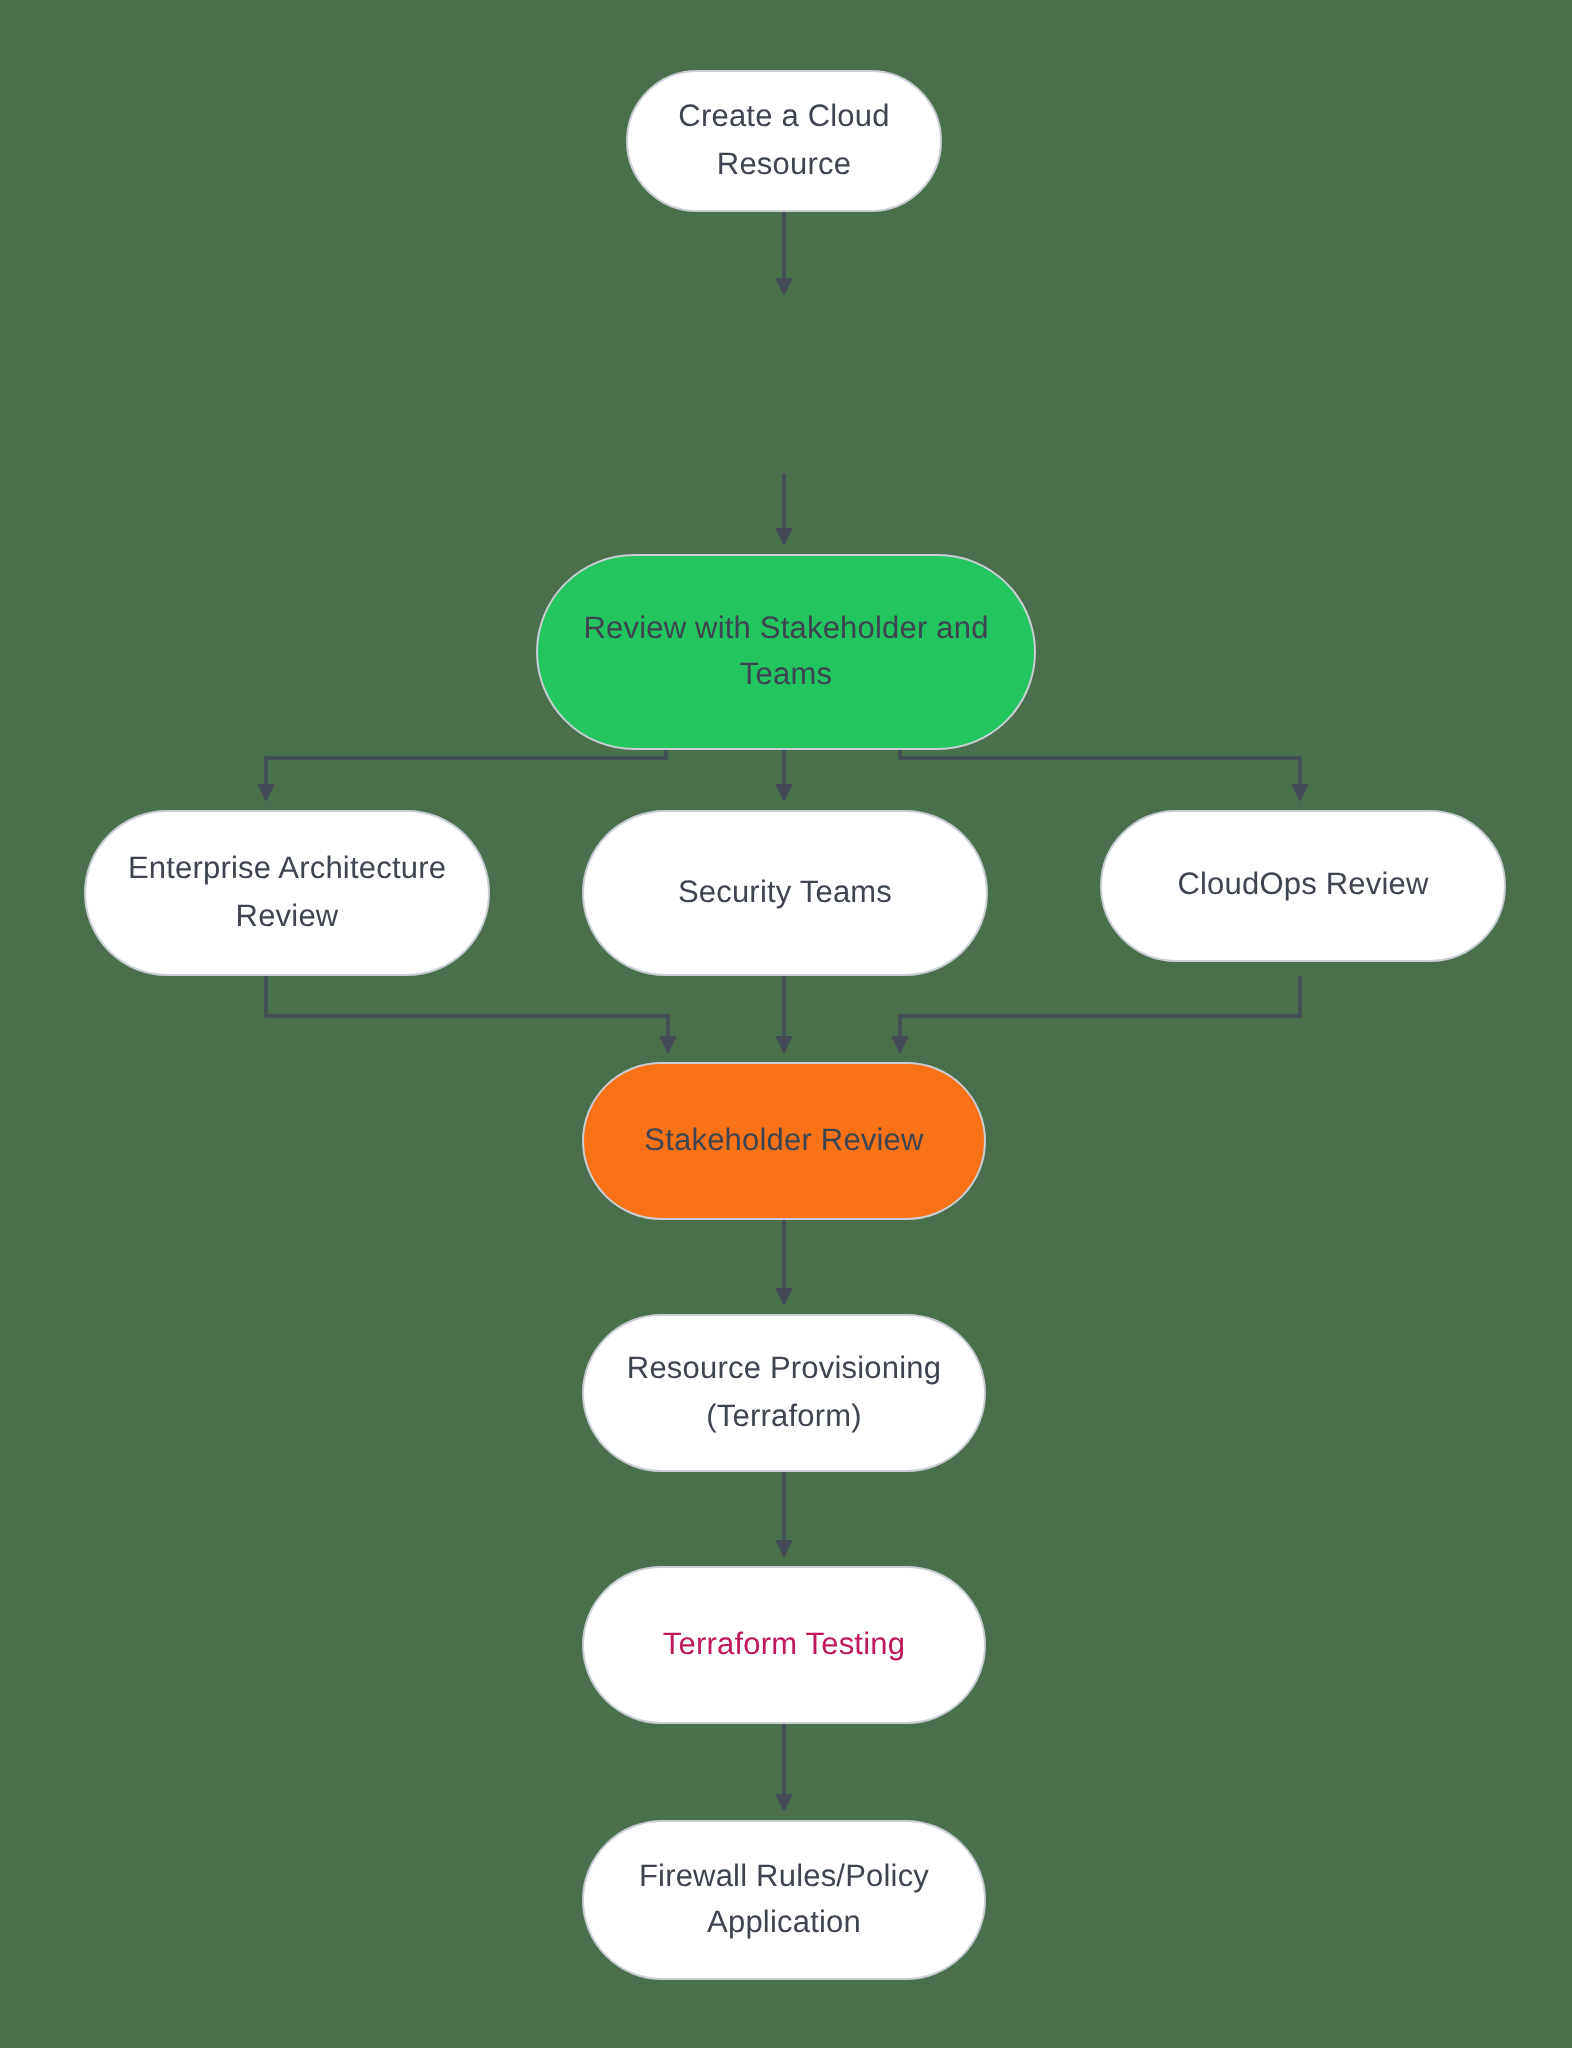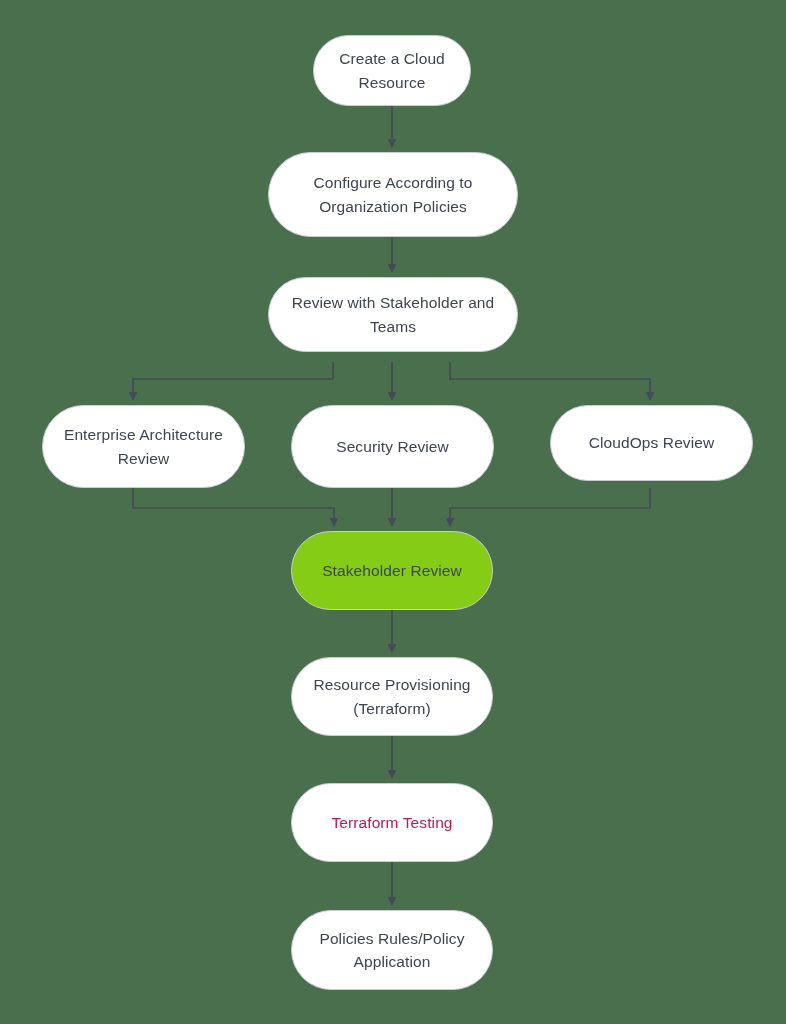--- a/index.html
+++ b/index.html
@@ -80,54 +80,50 @@
 
       <path d="M 392 862 L 392 905" marker-end="url(#arrow)"></path>
     </g>
   </svg>
 
   <div class="node" style="left: 313px; top: 35px; width: 158px; height: 71px; background: rgb(255, 255, 255); border-color: rgb(201, 205, 213); color: rgb(63, 68, 81);">
     <span class="node-label">Create a Cloud
 Resource</span>
   </div>
 
-  <div class="node" style="left: 268px; top: 152px; width: 250px; height: 85px; background: rgb(255, 255, 255); border-color: rgb(201, 205, 213); color: rgb(63, 68, 81);">
-    <span class="node-label">Configure According to
-Organization Policies</span>
-  </div>
 
-  <div class="node" style="left: 268px; top: 277px; width: 250px; height: 75px; background: #ffffff; border-color: rgb(201, 205, 213); color: rgb(63, 68, 81);">
+  <div class="node" style="left: 268px; top: 277px; width: 250px; height: 98px; background: #22c55e; border-color: rgb(201, 205, 213); color: rgb(63, 68, 81);">
     <span class="node-label">Review with Stakeholder and
 Teams</span>
   </div>
 
   <div class="node" style="left: 42px; top: 405px; width: 203px; height: 83px; background: rgb(255, 255, 255); border-color: rgb(201, 205, 213); color: rgb(63, 68, 81);">
     <span class="node-label">Enterprise Architecture
 Review</span>
   </div>
 
   <div class="node" style="left: 291px; top: 405px; width: 203px; height: 83px; background: rgb(255, 255, 255); border-color: rgb(201, 205, 213); color: rgb(63, 68, 81);">
-    <span class="node-label">Security Review</span>
+    <span class="node-label">Security Teams</span>
   </div>
 
   <div class="node" style="left: 550px; top: 405px; width: 203px; height: 76px; background: rgb(255, 255, 255); border-color: rgb(201, 205, 213); color: rgb(63, 68, 81);">
     <span class="node-label">CloudOps Review</span>
   </div>
 
-  <div class="node" style="left: 291px; top: 531px; width: 202px; height: 79px; background: #84cc16; border-color: rgb(201, 205, 213); color: rgb(63, 68, 81);">
+  <div class="node" style="left: 291px; top: 531px; width: 202px; height: 79px; background: #f97316; border-color: rgb(201, 205, 213); color: rgb(63, 68, 81);">
     <span class="node-label">Stakeholder Review</span>
   </div>
 
   <div class="node" style="left: 291px; top: 657px; width: 202px; height: 79px; background: rgb(255, 255, 255); border-color: rgb(201, 205, 213); color: rgb(63, 68, 81); justify-content: center;">
     <span class="node-label">Resource Provisioning
 (Terraform)</span>
   </div>
 
   <div class="node" style="left: 291px; top: 783px; width: 202px; height: 79px; background: rgb(255, 255, 255); border-color: rgb(201, 205, 213); color: #be185d;">
     <span class="node-label">Terraform Testing</span>
   </div>
 
   <div class="node" style="left: 291px; top: 910px; width: 202px; height: 80px; background: rgb(255, 255, 255); border-color: rgb(201, 205, 213); color: rgb(63, 68, 81);">
-    <span class="node-label">Policies Rules/Policy
+    <span class="node-label">Firewall Rules/Policy
 Application</span>
   </div>
 
 </div>
 
 </body></html>

